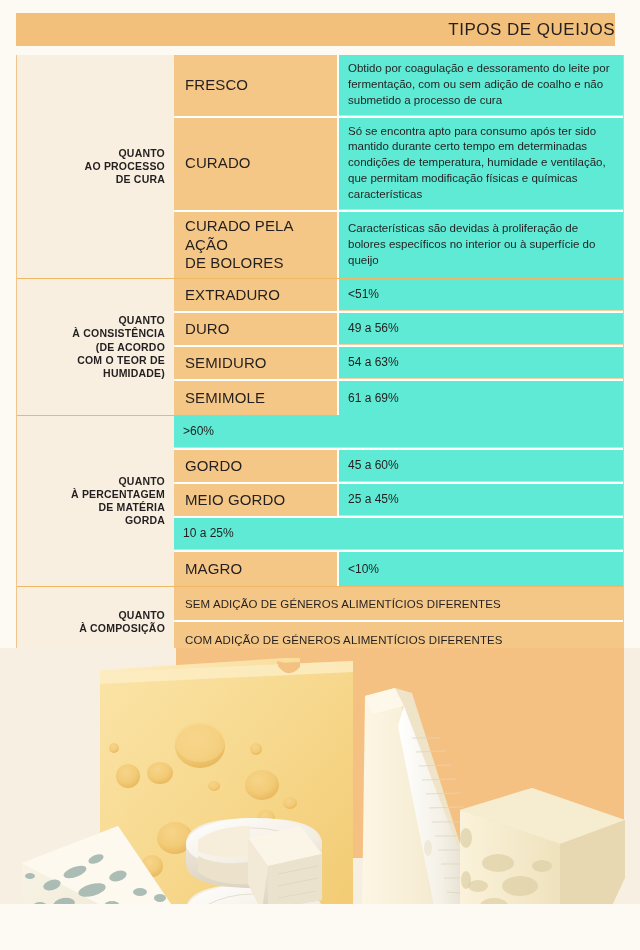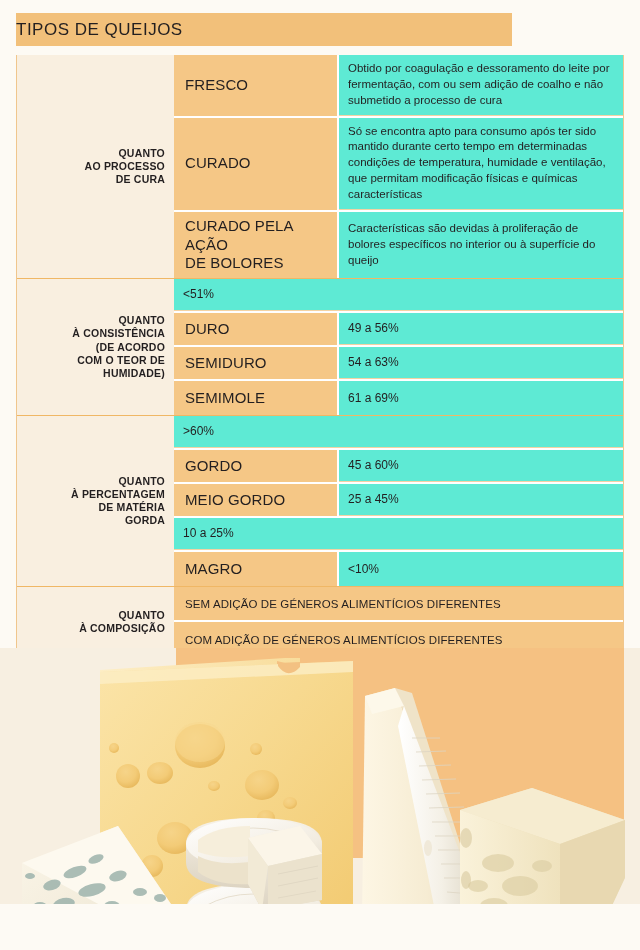--- a/index.html
+++ b/index.html
@@ -6,22 +6,22 @@
   html, body {
     width: 640px; height: 950px;
     background: #fdfaf4;
     font-family: "Liberation Sans", sans-serif;
     overflow: hidden;
   }
   #page { position: relative; width: 640px; height: 950px; background: #fdfaf4; }
 
   
   .title-bar {
-    position: absolute; left: 16px; top: 13px; width: 496px; height: 33px;
-    background: #f2c07a; display: flex; align-items: center; justify-content: flex-start;
+    position: absolute; left: 16px; top: 13px; width: 599px; height: 33px;
+    background: #f2c07a; display: flex; align-items: center; justify-content: flex-end;
   }
   .title-bar .t {
     font-size: 17px; letter-spacing: .5px; color: #231f20; font-weight: 400;
   }
 
   
   .table {
     position: absolute; left: 16px; top: 55px; width: 608px;
     border: 1px solid #f0c68d; border-top: none;
   }
@@ -110,20 +110,23 @@
             </div>
           </div>
         </div>
       </div>
       <div class="sect">
         <div class="cat">
           <span>QUANTO<br>À CONSISTÊNCIA<br>(DE ACORDO<br>COM O TEOR DE<br>HUMIDADE)</span>
         </div>
         <div class="rows">
           <div class="row">
+            <div class="name">
+              <span>EXTRADURO</span>
+            </div>
             <div class="desc val">
               <span>&lt;51%</span>
             </div>
           </div>
           <div class="row">
             <div class="name">
               <span>DURO</span>
             </div>
             <div class="desc val">
               <span>49 a 56%</span>

